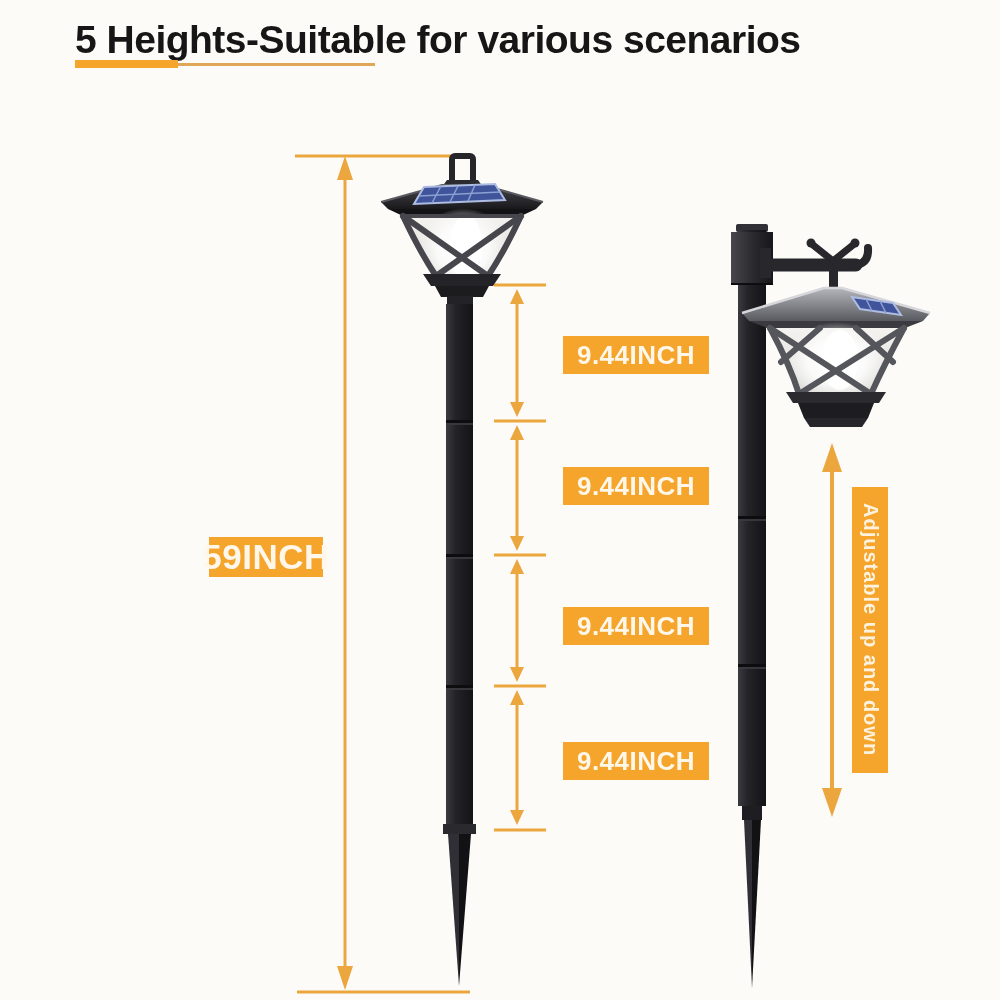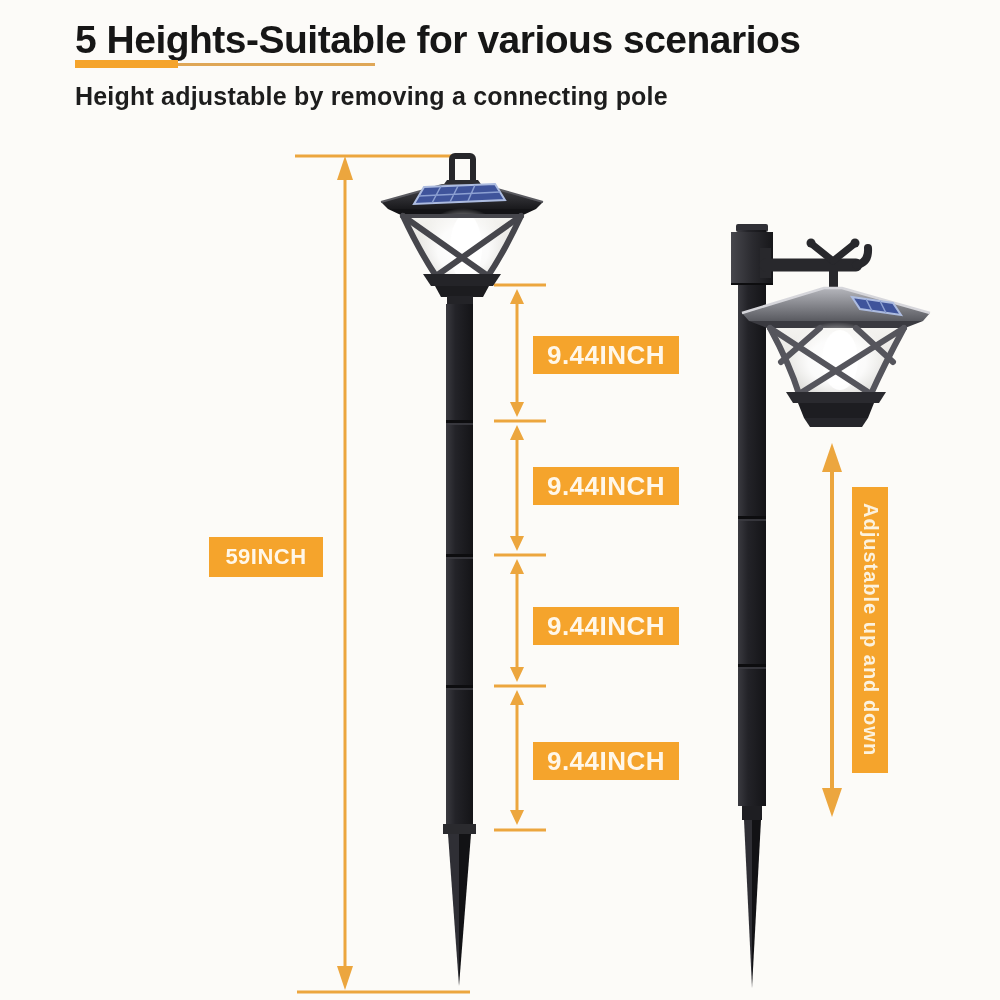--- a/index.html
+++ b/index.html
@@ -11,37 +11,36 @@
   body{font-family:"Liberation Sans",sans-serif;background:#fff;}
   .canvas{position:relative;width:1000px;height:1000px;background:var(--background);overflow:hidden;}
   .title{position:absolute;left:75px;top:18px;font-size:39px;font-weight:700;letter-spacing:-0.5px;color:var(--title-text);margin:0;}
   .underline{position:absolute;left:75px;top:60px;width:300px;height:8px;}
   .underline .thick{position:absolute;left:0;top:0;width:103px;height:8px;background:var(--accent-orange);}
   .underline .thin{position:absolute;left:103px;top:3px;width:197px;height:3px;background:var(--underline-thin);}
   .subtitle{position:absolute;left:75px;top:82px;font-size:25px;font-weight:700;letter-spacing:0.2px;color:#1d1d1d;margin:0;}
   svg.art{position:absolute;left:0;top:0;}
   .badge{position:absolute;background:var(--accent-orange);color:var(--badge-text);font-weight:700;
          display:flex;align-items:center;justify-content:center;letter-spacing:0.5px;}
-  .badge-total{left:209px;top:537px;width:114px;height:40px;font-size:22px;}
-  .badge-seg{left:533px;width:146px;height:38px;font-size:26px;}
+  .badge-total{left:209px;top:537px;width:114px;height:40px;font-size:35px;}
+  .badge-seg{left:563px;width:146px;height:38px;font-size:26px;}
   .seg-0{top:336px;} .seg-1{top:467px;} .seg-2{top:607px;} .seg-3{top:742px;}
   .badge-vert{left:852px;top:487px;width:36px;height:286px;font-size:20px;font-weight:600;
               writing-mode:vertical-rl;letter-spacing:1px;color:#FCF2DE;}
 </style>
 </head>
 <body>
 
 <div class="canvas">
 
   <h1 class="title">5 Heights-Suitable for various scenarios</h1>
   <div class="underline">
     <span class="thick"></span>
     <span class="thin"></span>
   </div>
-  <h2 class="subtitle">Height adjustable by removing a connecting pole</h2>
 
   <svg class="art" width="1000" height="1000" viewBox="0 0 1000 1000">
     <defs>
       <linearGradient id="poleGrad" x1="0" y1="0" x2="1" y2="0">
         <stop offset="0" stop-color="#3a3a40"></stop>
           <stop offset="0.35" stop-color="#232328"></stop>
           <stop offset="1" stop-color="#141417"></stop>
       </linearGradient>
       <linearGradient id="collarGrad" x1="0" y1="0" x2="1" y2="0">
         <stop offset="0" stop-color="#47474d"></stop>

